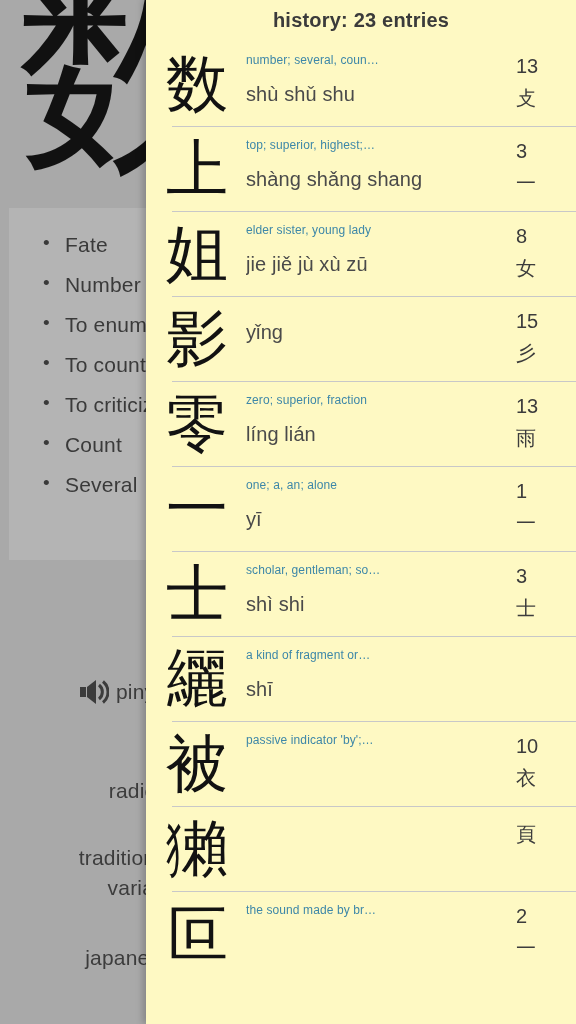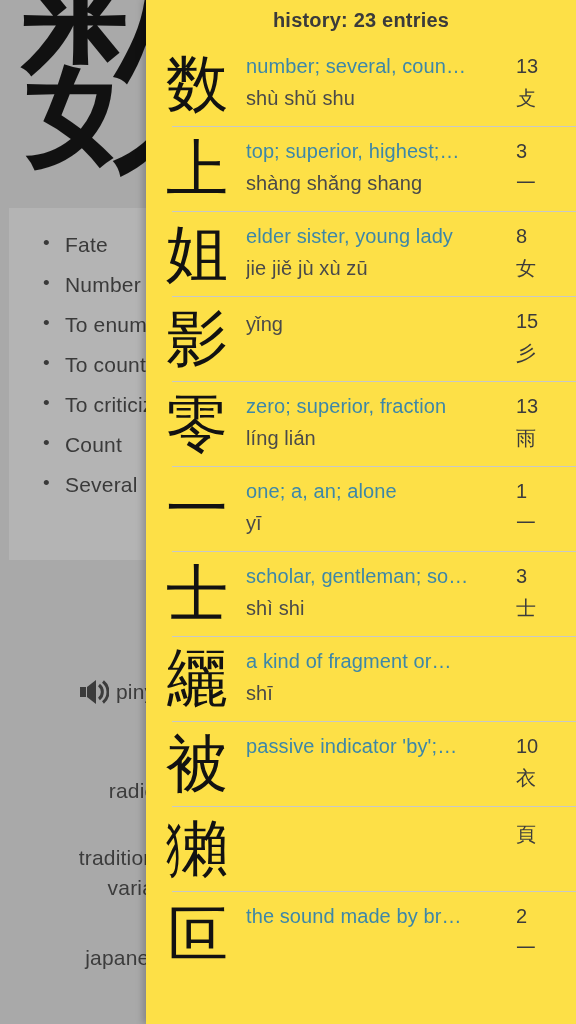--- a/index.html
+++ b/index.html
@@ -91,21 +91,21 @@
     margin-right: 7px;
   }
 
   
   #history-panel {
     position: absolute;
     left: 146px;
     top: 0;
     width: 430px;
     height: 1024px;
-    background: #fde047;
+    background: #fef9c3;
     overflow: hidden;
     box-shadow: -3px 0 7px rgba(0,0,0,0.22);
   }
 
   #history-header {
     height: 41px;
     line-height: 41px;
     text-align: center;
     font-size: 20px;
     font-weight: bold;
@@ -146,37 +146,37 @@
   }
 
   .row-body {
     position: absolute;
     left: 100px;
     right: 56px;
     top: 11px;
   }
 
   .row-definition {
-    font-size: 20px;
+    font-size: 12px;
     color: #3d87a8;
     line-height: 1.45;
     white-space: nowrap;
     overflow: hidden;
     text-overflow: ellipsis;
     letter-spacing: 0.1px;
   }
 
   .row-pinyin {
     font-size: 20px;
     color: #4a4a4a;
     line-height: 1.5;
     white-space: nowrap;
     overflow: hidden;
     text-overflow: ellipsis;
-    margin-top: 2px;
+    margin-top: 10px;
     letter-spacing: 0.1px;
   }
 
   .row-meta {
     position: absolute;
     right: 8px;
     top: 11px;
     width: 52px;
     text-align: left;
   }

